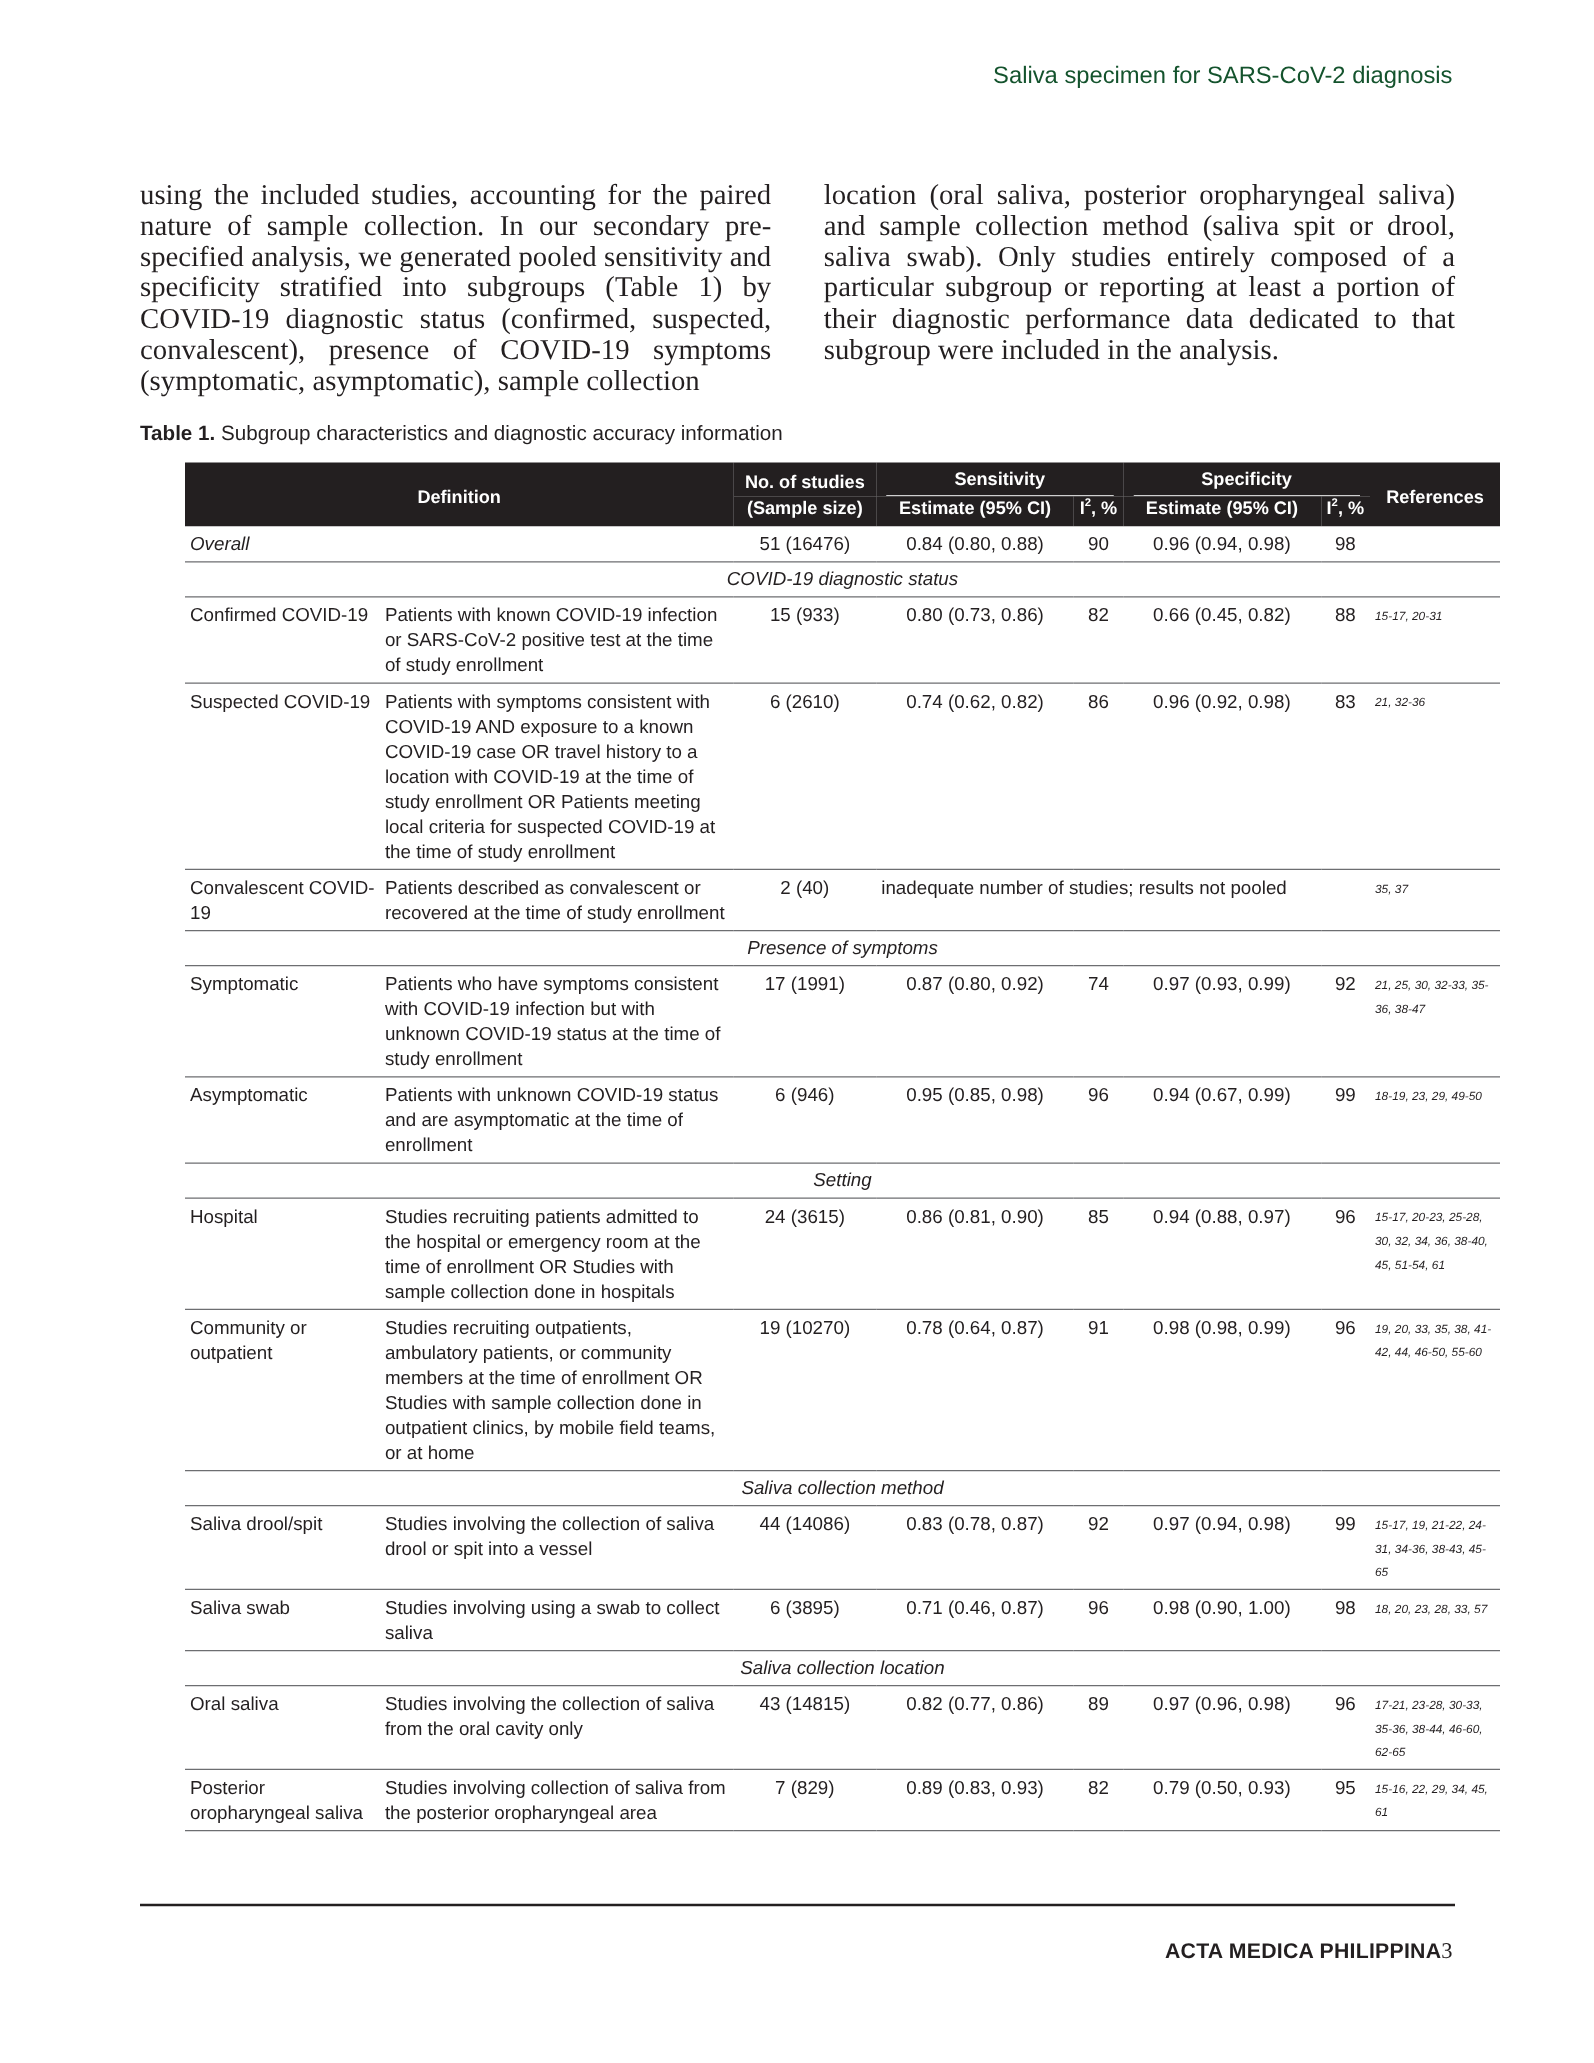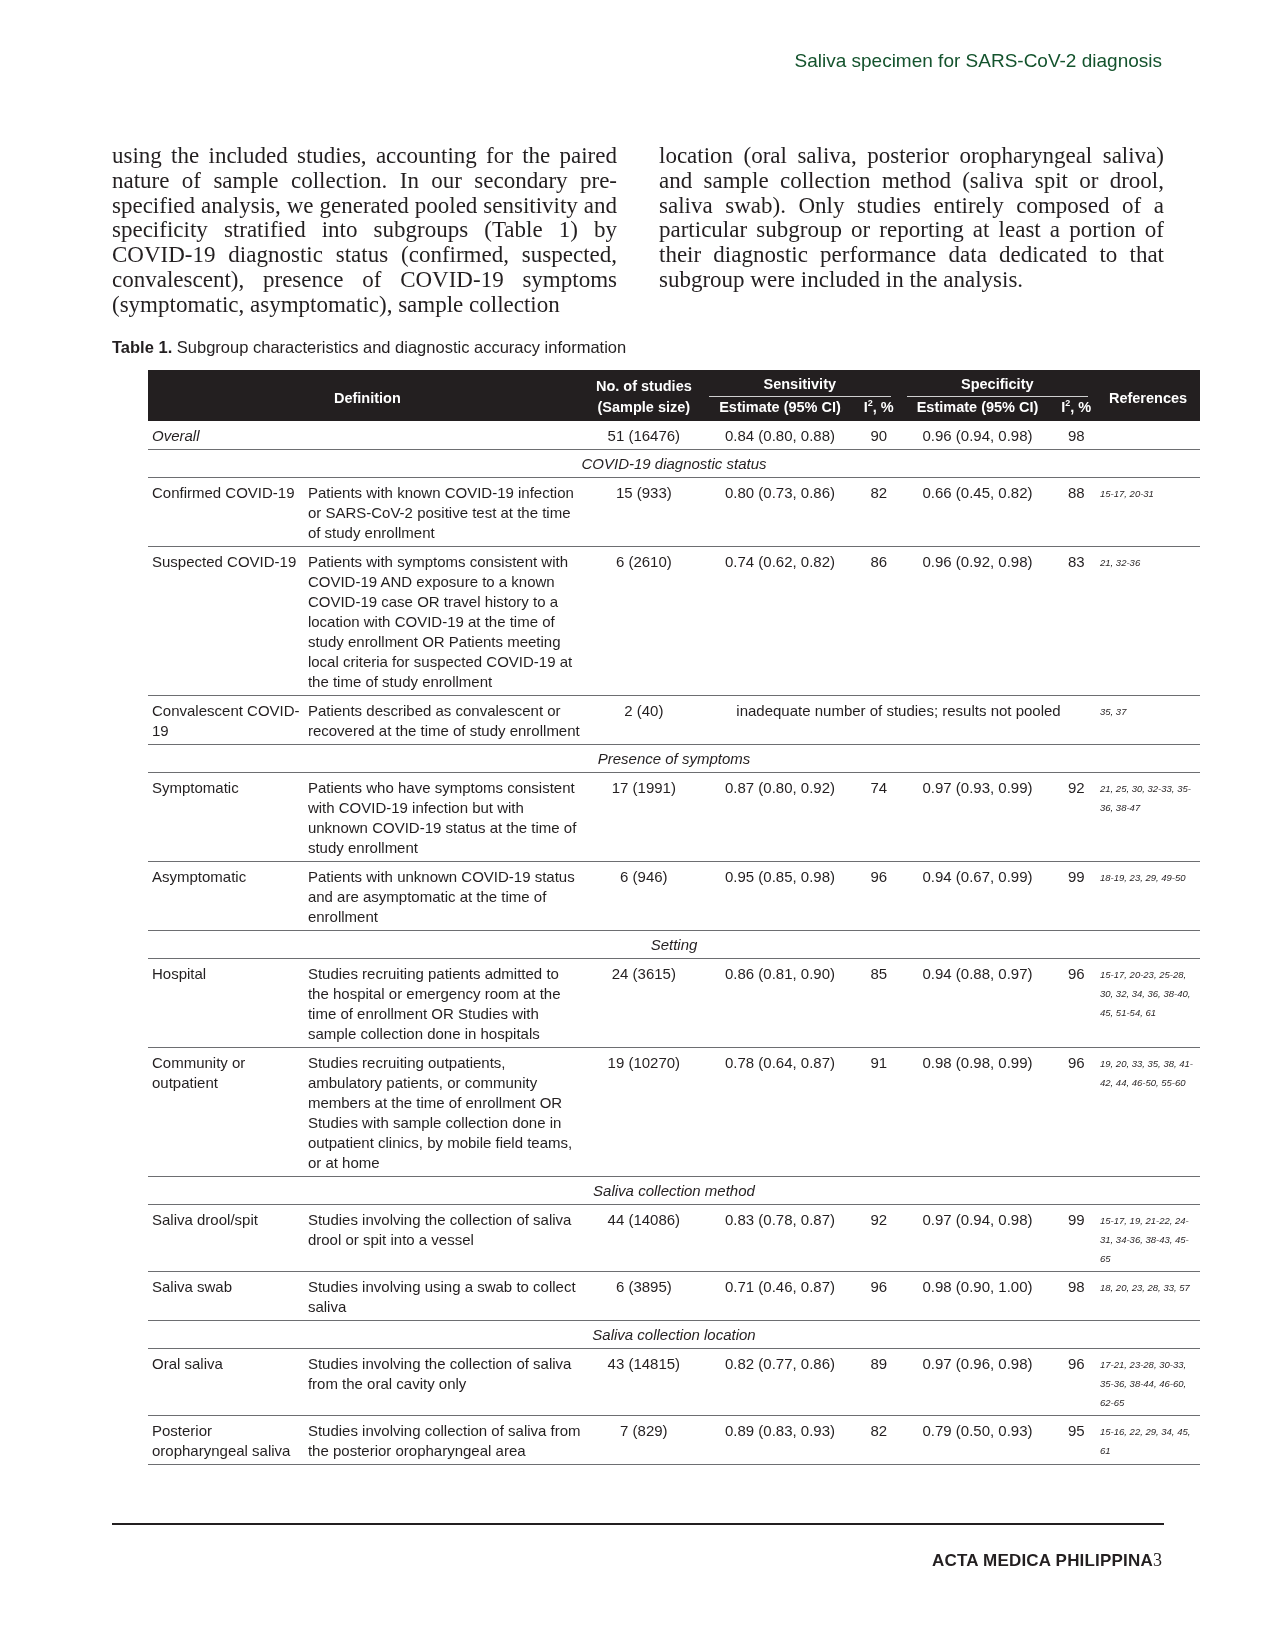--- a/index.html
+++ b/index.html
@@ -35,21 +35,21 @@
   table.data tr.row td { border-bottom: 1.3px solid #6d6e71; }
   table.data tr.section td {
     font-weight: normal; font-style: italic; font-size: 15px; padding: 4px 4px 3px 4px;
     border-bottom: 1.3px solid #6d6e71;
     text-align: center;
   }
   table.data tr.overall td { border-bottom: 1.3px solid #6d6e71; }
   table.data tr.overall td.name { font-weight: normal; font-style: italic; }
   td.c { text-align: center; white-space: nowrap; }
   td.refs { font-size: 9.5px; line-height: 19px; padding-top: 6px !important; font-style: italic; }
-  td.not-pooled { text-align: center; }
+  td.not-pooled { }
   col.c-name { width: 150px; }
   col.c-def { width: 272px; }
   col.c-n { width: 110px; }
   col.c-se { width: 152px; }
   col.c-sei { width: 38px; }
   col.c-sp { width: 152px; }
   col.c-spi { width: 38px; }
   col.c-ref { width: 100px; }
   sup { font-size: 9px; vertical-align: super; line-height: 0; }
   .footer-rule {

